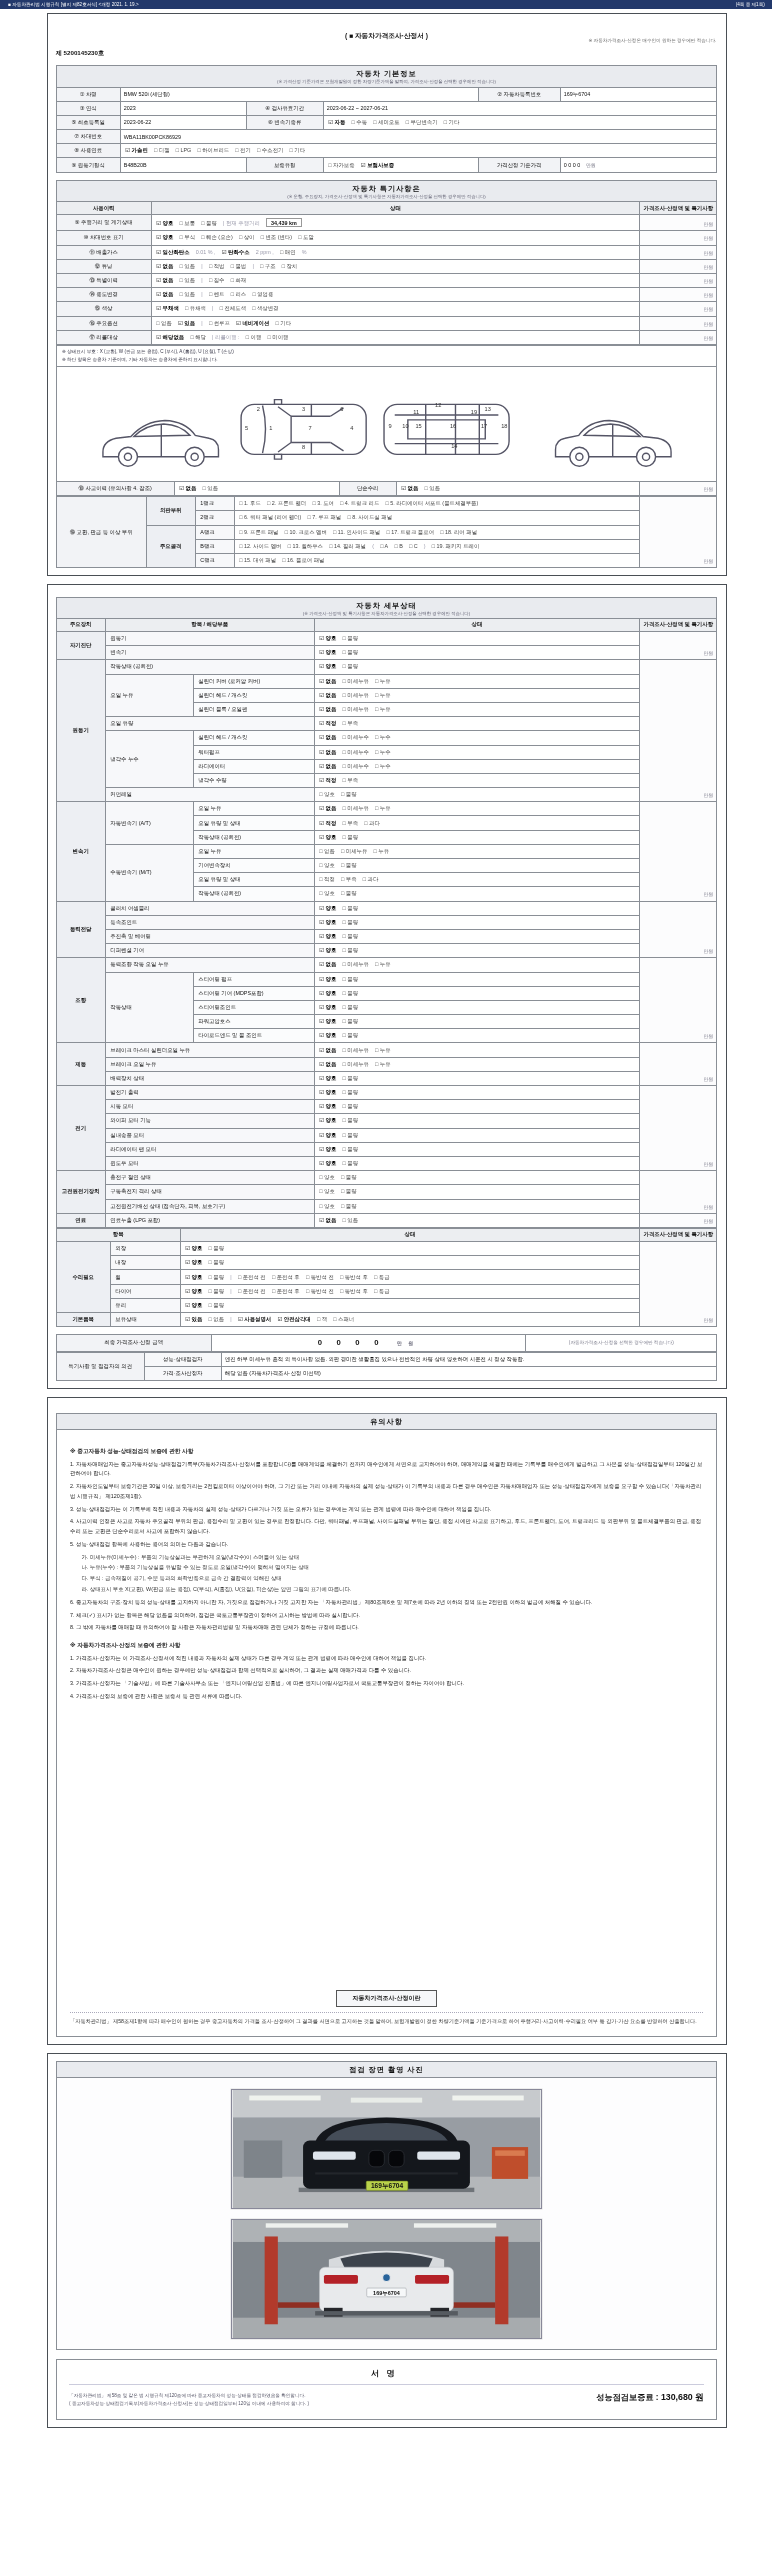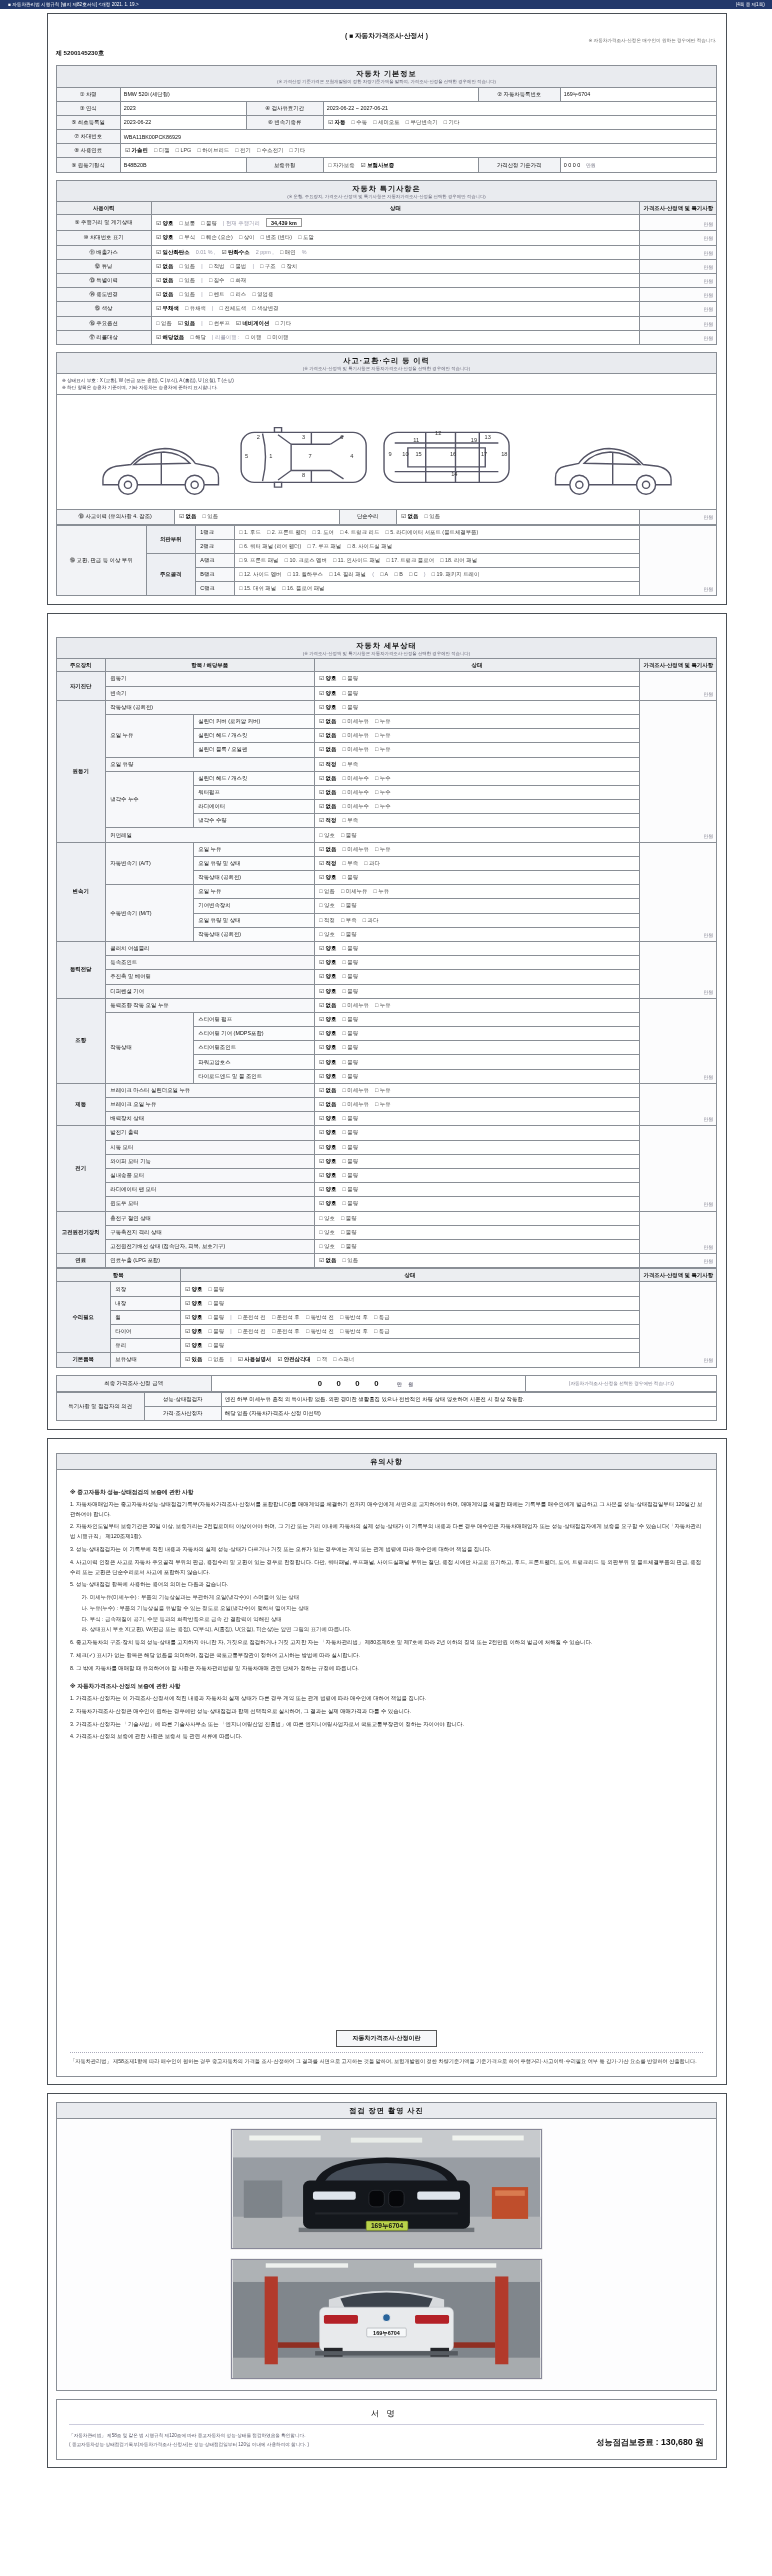--- a/index.html
+++ b/index.html
@@ -44,22 +44,22 @@
   .nt-p{margin:3.1px 0}
   .nt-sub{margin:1px 0 1px 11.3px;color:#333}
   .nt-box{margin-top:auto;text-align:center;padding-top:9.3px}
   .nt-box .bt{display:inline-block;border:0.8px solid #555;padding:2.1px 15.5px;font-weight:bold;font-size:6px;margin-bottom:5.2px;background:#f6f7f9}
   .nt-box .bx{text-align:left;font-size:5.2px;color:#333;border-top:0.5px dotted #aab;padding-top:4.1px}
   .photosec{border:0.5px solid #8a8f96;padding:10.3px;display:flex;flex-direction:column;align-items:center;gap:10.3px;background:#fdfdfe}
   .photo{border:0.5px solid #889;box-shadow:0 0 0 0.5px #ddd}
   svg.ph{display:block;width:309px;height:118px}
   .plate{font-family:"Liberation Sans",sans-serif;font-size:12px;font-weight:bold;fill:#111}
   .signsec{border:0.5px solid #8a8f96;margin-top:8.2px;padding:8.2px 12.4px 10.3px}
-  .signtitle{text-align:center;font-size:8.2px;font-weight:normal;letter-spacing:7.2px;border-bottom:0.5px solid #ccd;padding-bottom:5.2px}
-  .signrow{display:flex;justify-content:space-between;align-items:flex-end;margin-top:7.2px;gap:11px}
+  .signtitle{text-align:center;font-size:8.2px;font-weight:bold;letter-spacing:7.2px;border-bottom:0.5px solid #ccd;padding-bottom:5.2px}
+  .signrow{display:flex;justify-content:space-between;margin-top:7.2px;gap:11px}
   .signlines{font-size:4.6px;color:#556;line-height:1.8}
   .fee{font-size:8.2px;font-weight:bold;white-space:nowrap}
   .fee .feeval{font-size:8.8px}
 </style>
 </head>
 <body>
 
 <div class="topbar">
   <span>■ 자동차관리법 시행규칙 [별지 제82호서식] &lt;개정 2021. 1. 19.&gt;</span>
   <span>(4쪽 중 제1쪽)</span>
@@ -187,24 +187,20 @@
             <td class="pr">만원</td>
           </tr>
           <tr>
             <td class="lbl">⑰ 리콜대상</td>
             <td class="st"><span class="opt on">☑ 해당없음</span><span class="opt">□ 해당</span><span class="tx">|   리콜이행 :</span><span class="opt">□ 이행</span><span class="opt">□ 미이행</span></td>
             <td class="pr">만원</td>
           </tr>
         </tbody>
     </table>
 
-    <div class="secband">
-      <div class="t">사고·교환·수리 등 이력</div>
-      <div class="n">(※ 가격조사·산정액 및 특기사항은 자동차가격조사·산정을 선택한 경우에만 적습니다)</div>
-    </div>
     <div class="legend">
       <div>※ 상태표시 부호 :  X (교환),  W (판금 또는 용접),  C (부식),  A (흠집),  U (요철),  T (손상)</div>
       <div>※ 하단 항목은 승용차 기준이며, 기타 자동차는 승용차에 준하여 표시합니다.</div>
     </div>
     <div class="diagramwrap">
       <svg class="diagram" viewBox="0 0 1000 178">
         <g transform="translate(15,58)" fill="none" stroke="#556" stroke-width="1.4">
           <path d="M8 78 Q8 60 30 55 L55 52 Q78 26 112 25 Q146 26 163 50 L186 55 Q202 58 202 74 L202 86 L8 86 Z" fill="#fff"></path>
           <path d="M60 52 Q80 32 110 31 Q138 32 154 50 Z"></path>
           <line x1="106" y1="31" x2="106" y2="86"></line>
@@ -315,21 +311,21 @@
           </tr>
           <tr>
             <td class="i">C랭크</td>
             <td class="st"><span class="opt">□ 15. 대쉬 패널</span><span class="opt">□ 16. 플로어 패널</span></td>
           </tr>
         </tbody>
     </table>
   </div>
 
   <div class="sheet">
-    <div class="secband" style="margin-top:16px">
+    <div class="secband" style="margin-top:4px">
       <div class="t">자동차 세부상태</div>
       <div class="n">(※ 가격조사·산정액 및 특기사항은 자동차가격조사·산정을 선택한 경우에만 적습니다)</div>
     </div>
     <table class="tbl">
       <colgroup>
           <col style="width:49px">
           <col style="width:88px">
           <col style="width:121px">
           <col>
           <col style="width:77px">

